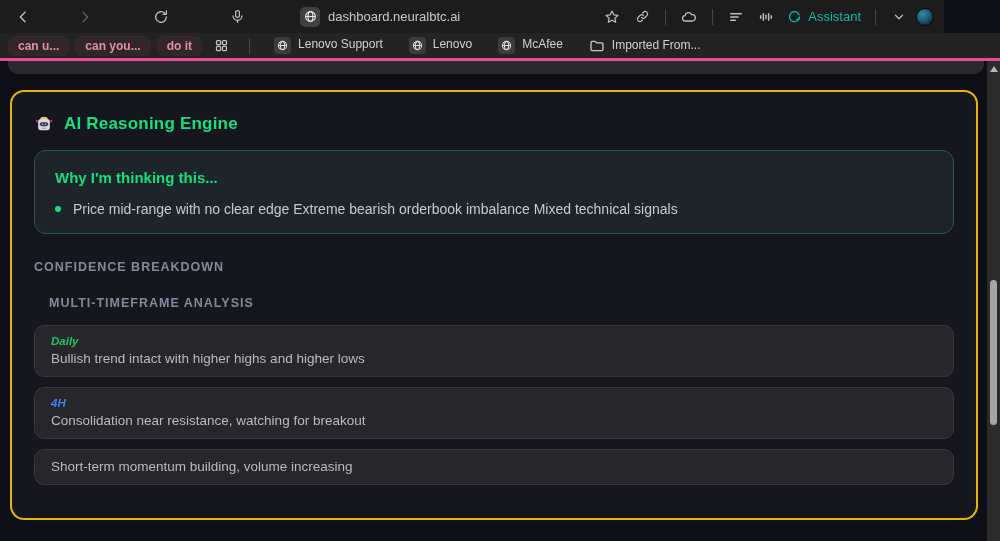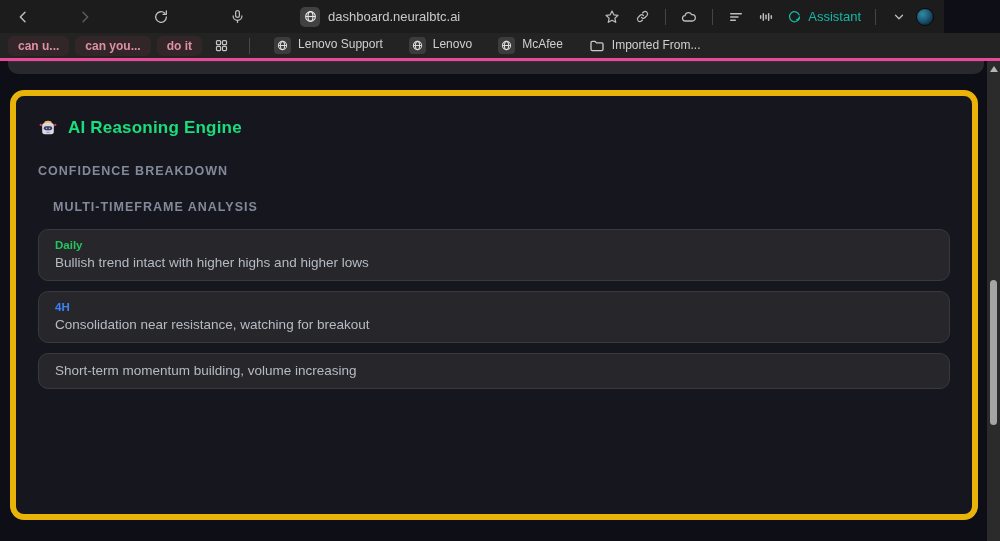--- a/index.html
+++ b/index.html
@@ -39,42 +39,42 @@
     display:flex; align-items:center; justify-content:center; color:#dcdcdc; }
   .bm-folder { color:#c9c9c9; display:flex; }
 
   
   .viewport { position:absolute; top:61px; left:0; width:1000px; height:480px;
     background:#0e0e16; }
   .prev-card { position:absolute; top:0; left:8px; width:976px; height:13px;
     background:#29292d; border-radius:0 0 10px 10px; border-top:1px solid #333338; }
 
   .panel { position:absolute; top:29px; left:10px; width:968px; height:430px;
-    background:#16161e; border:6px solid #eab308; border-radius:14px;
+    background:#16161e; border:2px solid #eab308; border-radius:14px;
     padding:22px 22px 0 22px; overflow:hidden; }
 
   .panel-head { display:flex; align-items:center; gap:10px; margin-bottom:16px; }
   .panel-title { font-size:17px; font-weight:bold; letter-spacing:.2px; }
 
   .reason-box { background:#1d252a; border:1px solid #2d564c; border-radius:12px;
     padding:18px 20px 16px 20px; }
   .reason-title { font-size:15px; font-weight:bold; margin-bottom:15px; }
   .reason-bullet { display:flex; align-items:center; gap:12px; }
   .dot { width:6px; height:6px; border-radius:50%; flex:0 0 auto; }
   .reason-text { color:#c6cad2; font-size:14px; }
 
   .section-label { color:#828a9a; font-size:12.5px; font-weight:bold;
     letter-spacing:1px; }
   .sl-1 { margin-top:26px; }
   .sl-2 { margin-top:22px;padding-left:15px; }
 
   .tf-list { margin-top:15px; display:flex; flex-direction:column; gap:10px; }
   .tf-card { background:#27272b; border:1px solid #38383e; border-radius:10px;
     padding:9px 16px 10px 16px; }
-  .tf-label { font-size:11.5px; font-weight:bold; margin-bottom:4px; }
+  .tf-label { font-size:11.5px; font-weight:bold; margin-bottom:4px;font-style:italic; }
   .tf-text { color:#b6bbc4; font-size:13.5px; }
 
   
   .scrollbar { position:absolute; top:0; right:0; width:13px; height:480px;
     background:#2b2b2b; }
   .sb-up { position:absolute; top:5px; left:2.5px; width:0; height:0;
     border-left:4px solid transparent; border-right:4px solid transparent;
     border-bottom:6px solid #b5b5b5; }
   .sb-thumb { position:absolute; top:219px; left:3px; width:7px; height:145px;
     background:#a5a5a8; border-radius:4px; }
@@ -241,20 +241,27 @@
           <path d="M7.5 6a4.5 2.8 0 0 1 9 0z" fill="#f0c24b"></path>
           <rect x="7" y="10" width="10" height="4.6" rx="2.2" fill="#3a3550"></rect>
           <circle cx="10.2" cy="12.3" r="1" fill="#6ee0e8"></circle>
           <circle cx="13.8" cy="12.3" r="1" fill="#6ee0e8"></circle>
           <rect x="10" y="16.4" width="4" height="1.4" rx="0.7" fill="#8a829e"></rect>
         </svg>
       </span>
       <span class="panel-title" style="color: rgb(24, 223, 123);">AI Reasoning Engine</span>
     </div>
 
+    <div class="reason-box">
+      <div class="reason-title" style="color: rgb(24, 223, 123);">Why I'm thinking this...</div>
+      <div class="reason-bullet">
+        <span class="dot" style="background: rgb(29, 223, 126);"></span>
+        <span class="reason-text">Price mid-range with no clear edge Extreme bearish orderbook imbalance Mixed technical signals</span>
+      </div>
+    </div>
 
     <div class="section-label sl-1">CONFIDENCE BREAKDOWN</div>
     <div class="section-label sl-2">MULTI-TIMEFRAME ANALYSIS</div>
 
     <div class="tf-list">
       <div class="tf-card">
         <div class="tf-label" style="color: rgb(34, 197, 94);">Daily</div>
         <div class="tf-text">Bullish trend intact with higher highs and higher lows</div>
       </div>
       <div class="tf-card">

